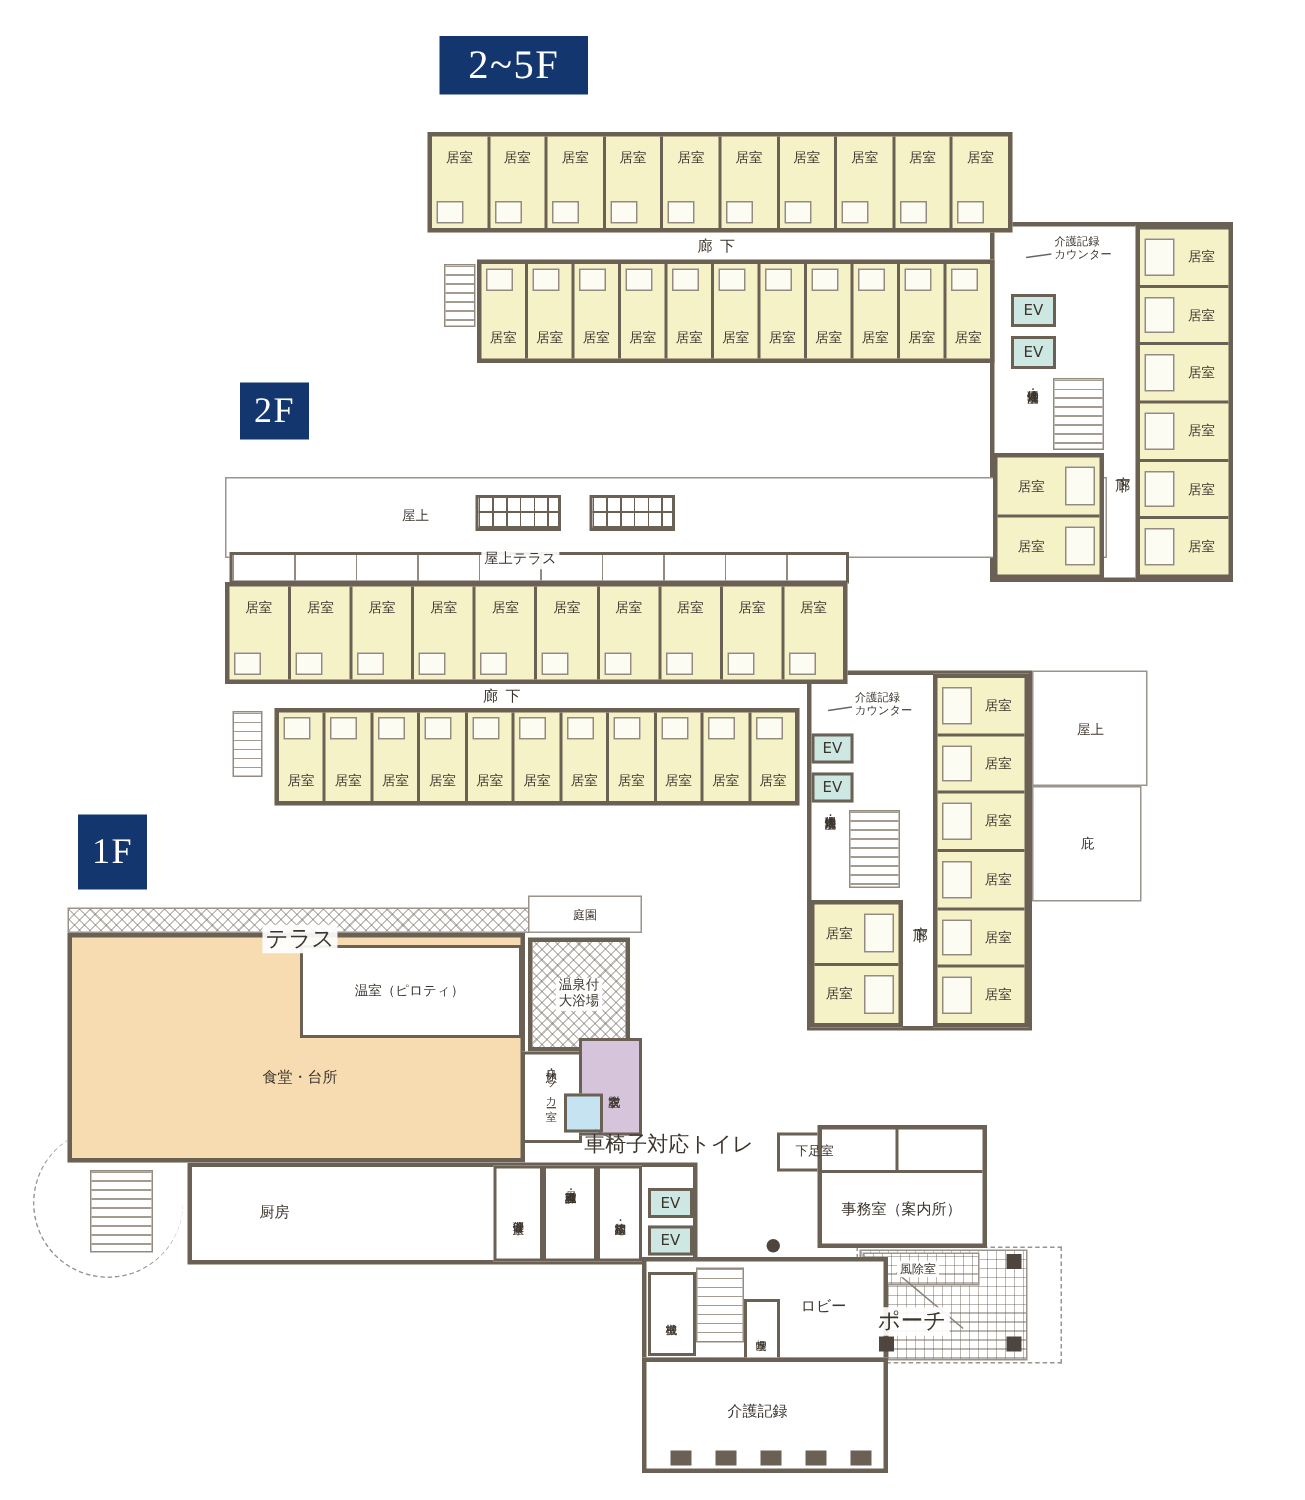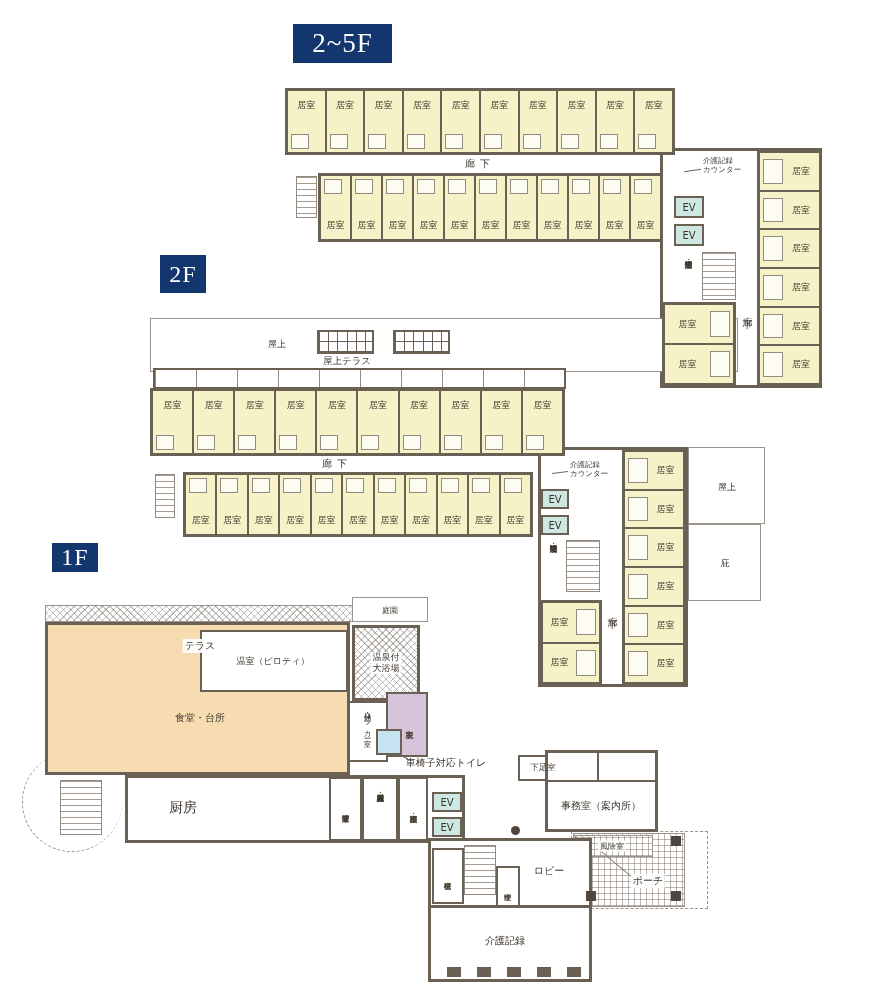--- a/index.html
+++ b/index.html
@@ -231,21 +231,21 @@
   </div>
 
   <div>
     <div class="tag" style="left:160px;top:255px;width:46px;height:38px;font-size:24px">2F</div>
 
     <div class="thin" style="left:150px;top:318px;width:588px;height:54px"></div>
     <span class="lbl" style="left:277px;top:344px;font-size:9px">屋上</span>
     <div class="sky" style="left:317px;top:330px;width:57px;height:24px"></div>
     <div class="sky" style="left:393px;top:330px;width:57px;height:24px"></div>
     <div class="terr" style="left:153px;top:368px;width:413px;height:21px"></div>
-    <span class="lbl bgw" style="left:347px;top:361px;font-size:9.5px">屋上テラス</span>
+    <span class="lbl bgw" style="left:347px;top:373px;font-size:9.5px">屋上テラス</span>
 
     <div class="wingbox" style="left:538px;top:447px;width:150px;height:240px"></div>
     <div class="thin" style="left:688px;top:447px;width:77px;height:77px"></div>
     <span class="lbl" style="left:727px;top:487px;font-size:9px">屋上</span>
     <div class="thin" style="left:688px;top:524px;width:73px;height:77px"></div>
     <span class="lbl" style="left:725px;top:563px;font-size:9px">庇</span>
     <div class="note" style="left:570px;top:460px">介護記録
 カウンター</div>
     <div class="cline" style="left:552px;top:472px;width:16px;transform:rotate(-8deg)"></div>
     <div class="ev" style="left:541px;top:489px;width:28px;height:20px">EV</div>
@@ -380,47 +380,47 @@
         <span class="room-label">居室</span>
       </div>
         <div class="cell">
         <span class="fixture"></span>
         <span class="room-label">居室</span>
       </div>
       </div>
   </div>
 
   <div>
-    <div class="tag" style="left:52px;top:543px;width:46px;height:29px;font-size:24px">1F</div>
+    <div class="tag" style="left:52px;top:543px;width:46px;height:50px;font-size:24px">1F</div>
 
     <div class="arc" style="left:22px;top:752px"></div>
     <div class="stair" style="left:60px;top:780px;width:42px;height:55px"></div>
 
     <div class="thin hatchd" style="left:45px;top:605px;width:313px;height:17px"></div>
-    <span class="lbl bgw" style="left:200px;top:646px;font-size:10px">テラス</span>
+    <span class="lbl bgw" style="left:200px;top:626px;font-size:15px">テラス</span>
     <div class="boxw3" style="left:45px;top:622px;width:305px;height:153px;background:var(--dining,#f7dcb2)"></div>
     <div class="boxw" style="left:200px;top:630px;width:148px;height:62px"></div>
     <span class="lbl" style="left:273px;top:661px;font-size:9px">温室（ピロティ）</span>
     <span class="lbl" style="left:200px;top:718px;font-size:10px">食堂・台所</span>
 
     <div class="thin" style="left:352px;top:597px;width:76px;height:25px"></div>
     <span class="lbl" style="left:390px;top:610px;font-size:8px">庭園</span>
     <div class="boxw3 hatchd" style="left:352px;top:625px;width:68px;height:76px"></div>
     <span class="lbl wrap bgw" style="left:386px;top:663px;font-size:9px">温泉付
 大浴場</span>
     <div class="boxw" style="left:348px;top:701px;width:40px;height:61px"></div>
     <span class="lbl v2" style="left:367px;top:731px;height:46px;font-size:7.5px">休憩・ロッカー室</span>
     <div class="boxw" style="left:386px;top:692px;width:42px;height:65px;background:var(--dressing,#d5c4da)"></div>
     <span class="lbl v" style="left:408px;top:724px;font-size:8px">脱衣室</span>
     <div class="boxw" style="left:376px;top:729px;width:26px;height:26px;background:var(--toilet,#c6e3f2)"></div>
     <div class="cline" style="left:396px;top:756px;width:14px;transform:rotate(28deg)"></div>
-    <span class="lbl" style="left:446px;top:763px;font-size:10px">車椅子対応トイレ</span>
+    <span class="lbl" style="left:446px;top:763px;font-size:14px">車椅子対応トイレ</span>
 
     <div class="boxw3" style="left:125px;top:775px;width:340px;height:68px"></div>
-    <span class="lbl" style="left:183px;top:808px;font-size:14px">厨房</span>
+    <span class="lbl" style="left:183px;top:808px;font-size:10px">厨房</span>
     <div class="boxw" style="left:329px;top:777px;width:33px;height:64px"></div>
     <span class="lbl v" style="left:345px;top:809px;font-size:7.5px">健康管理室</span>
     <div class="boxw" style="left:362px;top:777px;width:36px;height:64px"></div>
     <span class="lbl v2" style="left:380px;top:809px;height:42px;font-size:7.5px">看護・介護職員室</span>
     <div class="boxw" style="left:398px;top:777px;width:30px;height:64px"></div>
     <span class="lbl v" style="left:413px;top:809px;font-size:7.5px">応接・相談室</span>
     <div class="ev" style="left:432px;top:792px;width:30px;height:20px">EV</div>
     <div class="ev" style="left:432px;top:817px;width:30px;height:20px">EV</div>
 
     <div class="boxw" style="left:518px;top:755px;width:50px;height:26px"></div>
@@ -429,21 +429,21 @@
     <div class="abs" style="left:548px;top:780px;width:107px;height:2px;background:var(--wall,#6b6054);z-index:3"></div>
     <div class="abs" style="left:597px;top:752px;width:2px;height:28px;background:var(--wall,#6b6054);z-index:3"></div>
     <span class="lbl" style="left:601px;top:806px;font-size:10px">事務室（案内所）</span>
     <div class="dot round" style="left:511px;top:826px;width:9px;height:9px"></div>
 
     <div class="dash" style="left:571px;top:831px;width:137px;height:78px"></div>
     <div class="thin hatchg" style="left:573px;top:833px;width:112px;height:74px"></div>
     <div class="thin hatchg" style="left:575px;top:835px;width:78px;height:22px"></div>
     <span class="lbl bgw" style="left:612px;top:846px;font-size:8px">風除室</span>
     <div class="diag" style="left:598px;top:848px;width:58px;transform:rotate(40deg)"></div>
-    <span class="lbl bgw" style="left:648px;top:881px;font-size:10px">ポーチ</span>
+    <span class="lbl bgw" style="left:608px;top:881px;font-size:15px">ポーチ</span>
     <div class="dot" style="left:671px;top:836px;width:10px;height:10px"></div>
     <div class="dot" style="left:671px;top:891px;width:10px;height:10px"></div>
     <div class="dot" style="left:586px;top:891px;width:10px;height:10px"></div>
 
     <div class="boxw3" style="left:428px;top:838px;width:164px;height:70px"></div>
     <span class="lbl" style="left:549px;top:871px;font-size:10px">ロビー</span>
     <div class="boxw" style="left:432px;top:848px;width:32px;height:56px"></div>
     <span class="lbl v" style="left:447px;top:876px;font-size:7.5px">機械室</span>
     <div class="stair" style="left:464px;top:845px;width:32px;height:50px"></div>
     <div class="boxw" style="left:496px;top:866px;width:24px;height:44px"></div>

